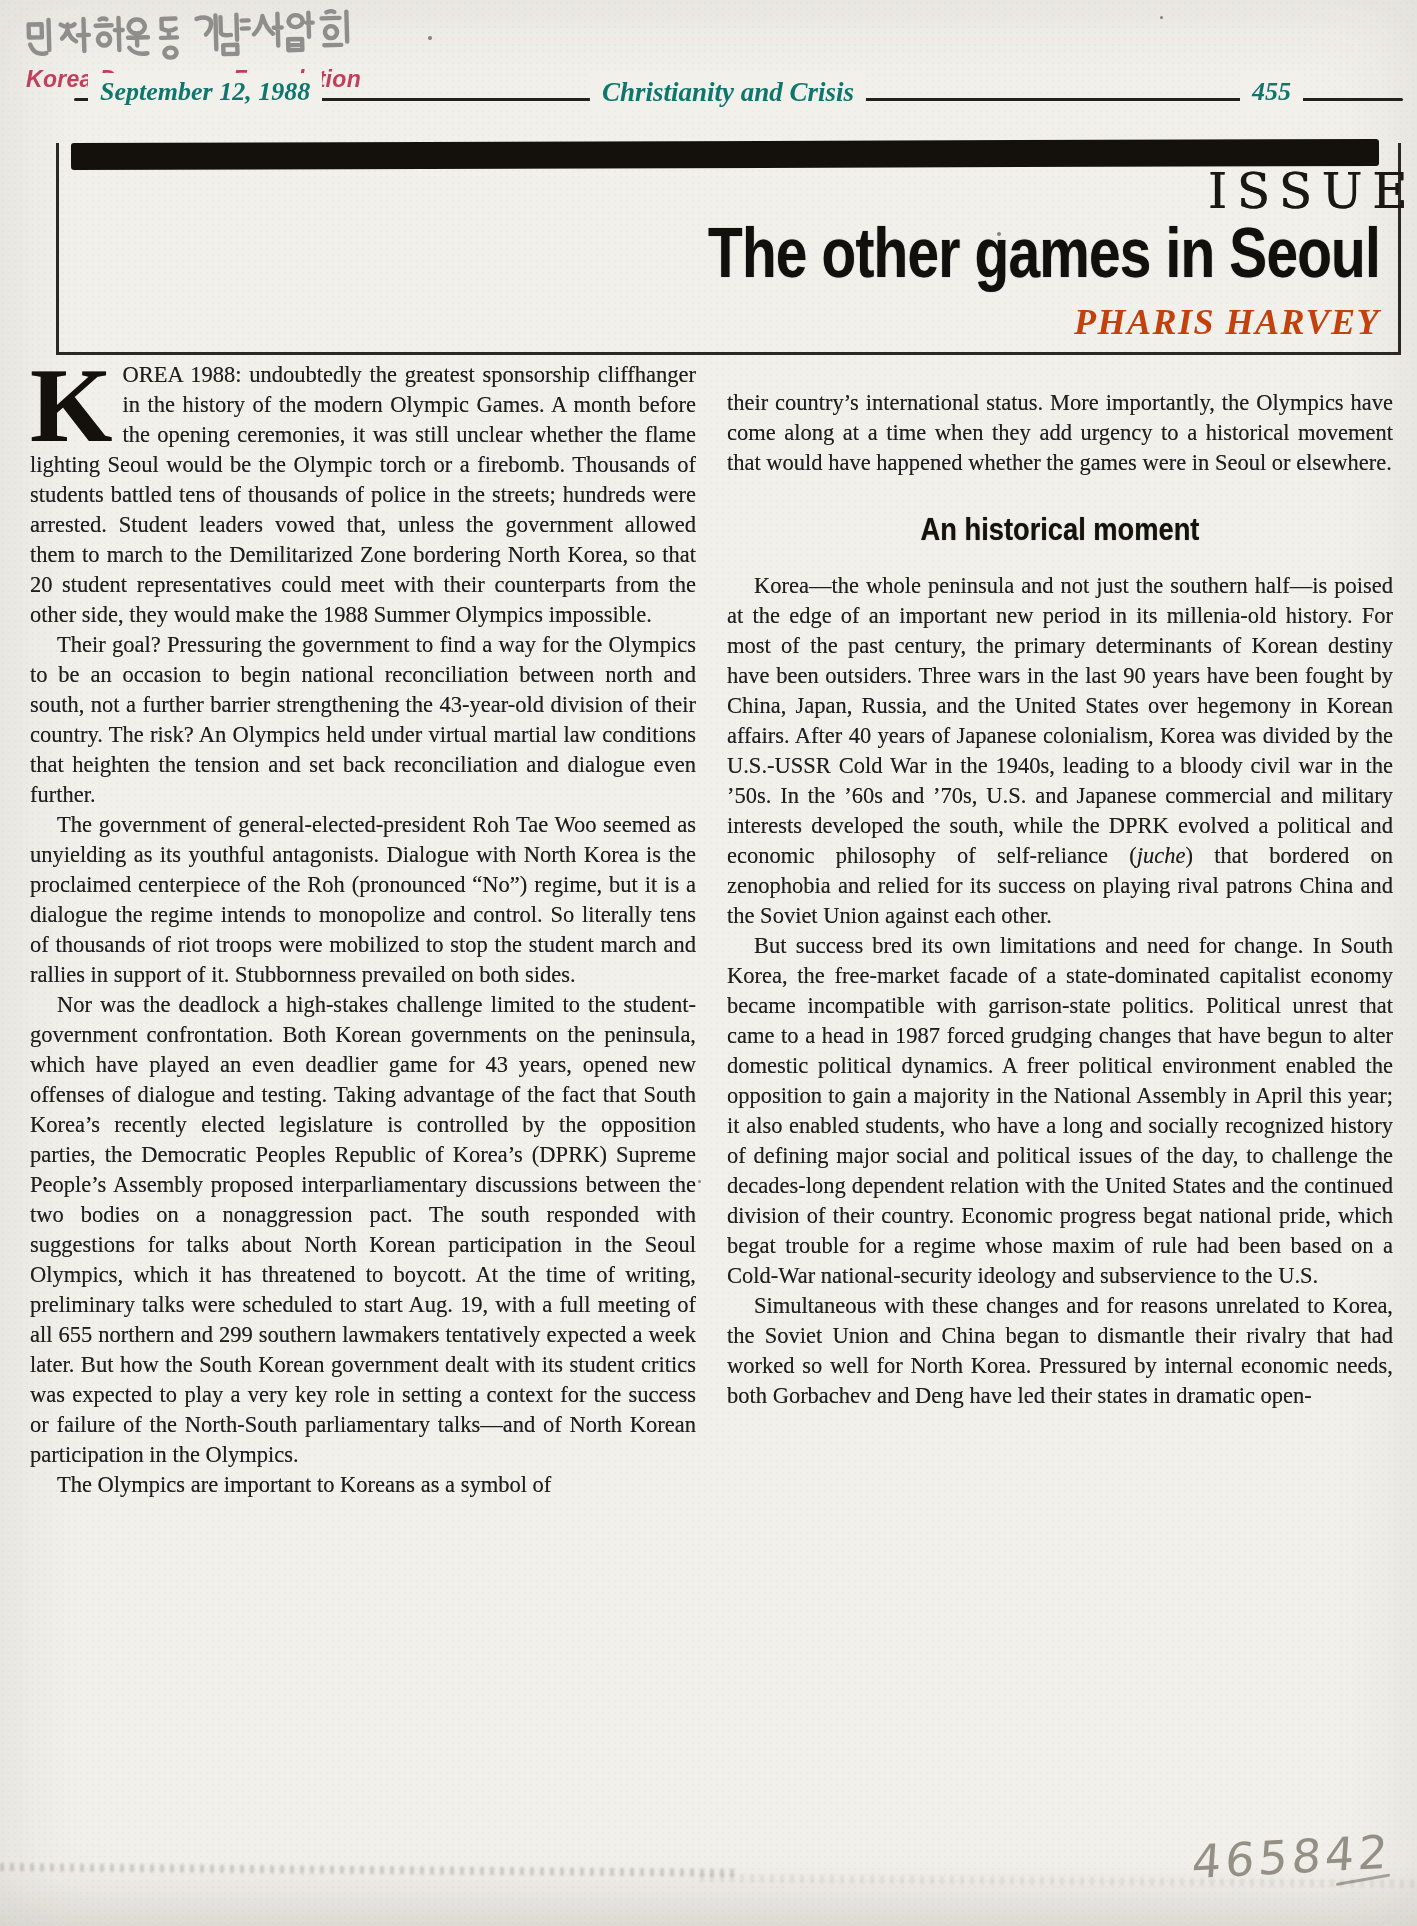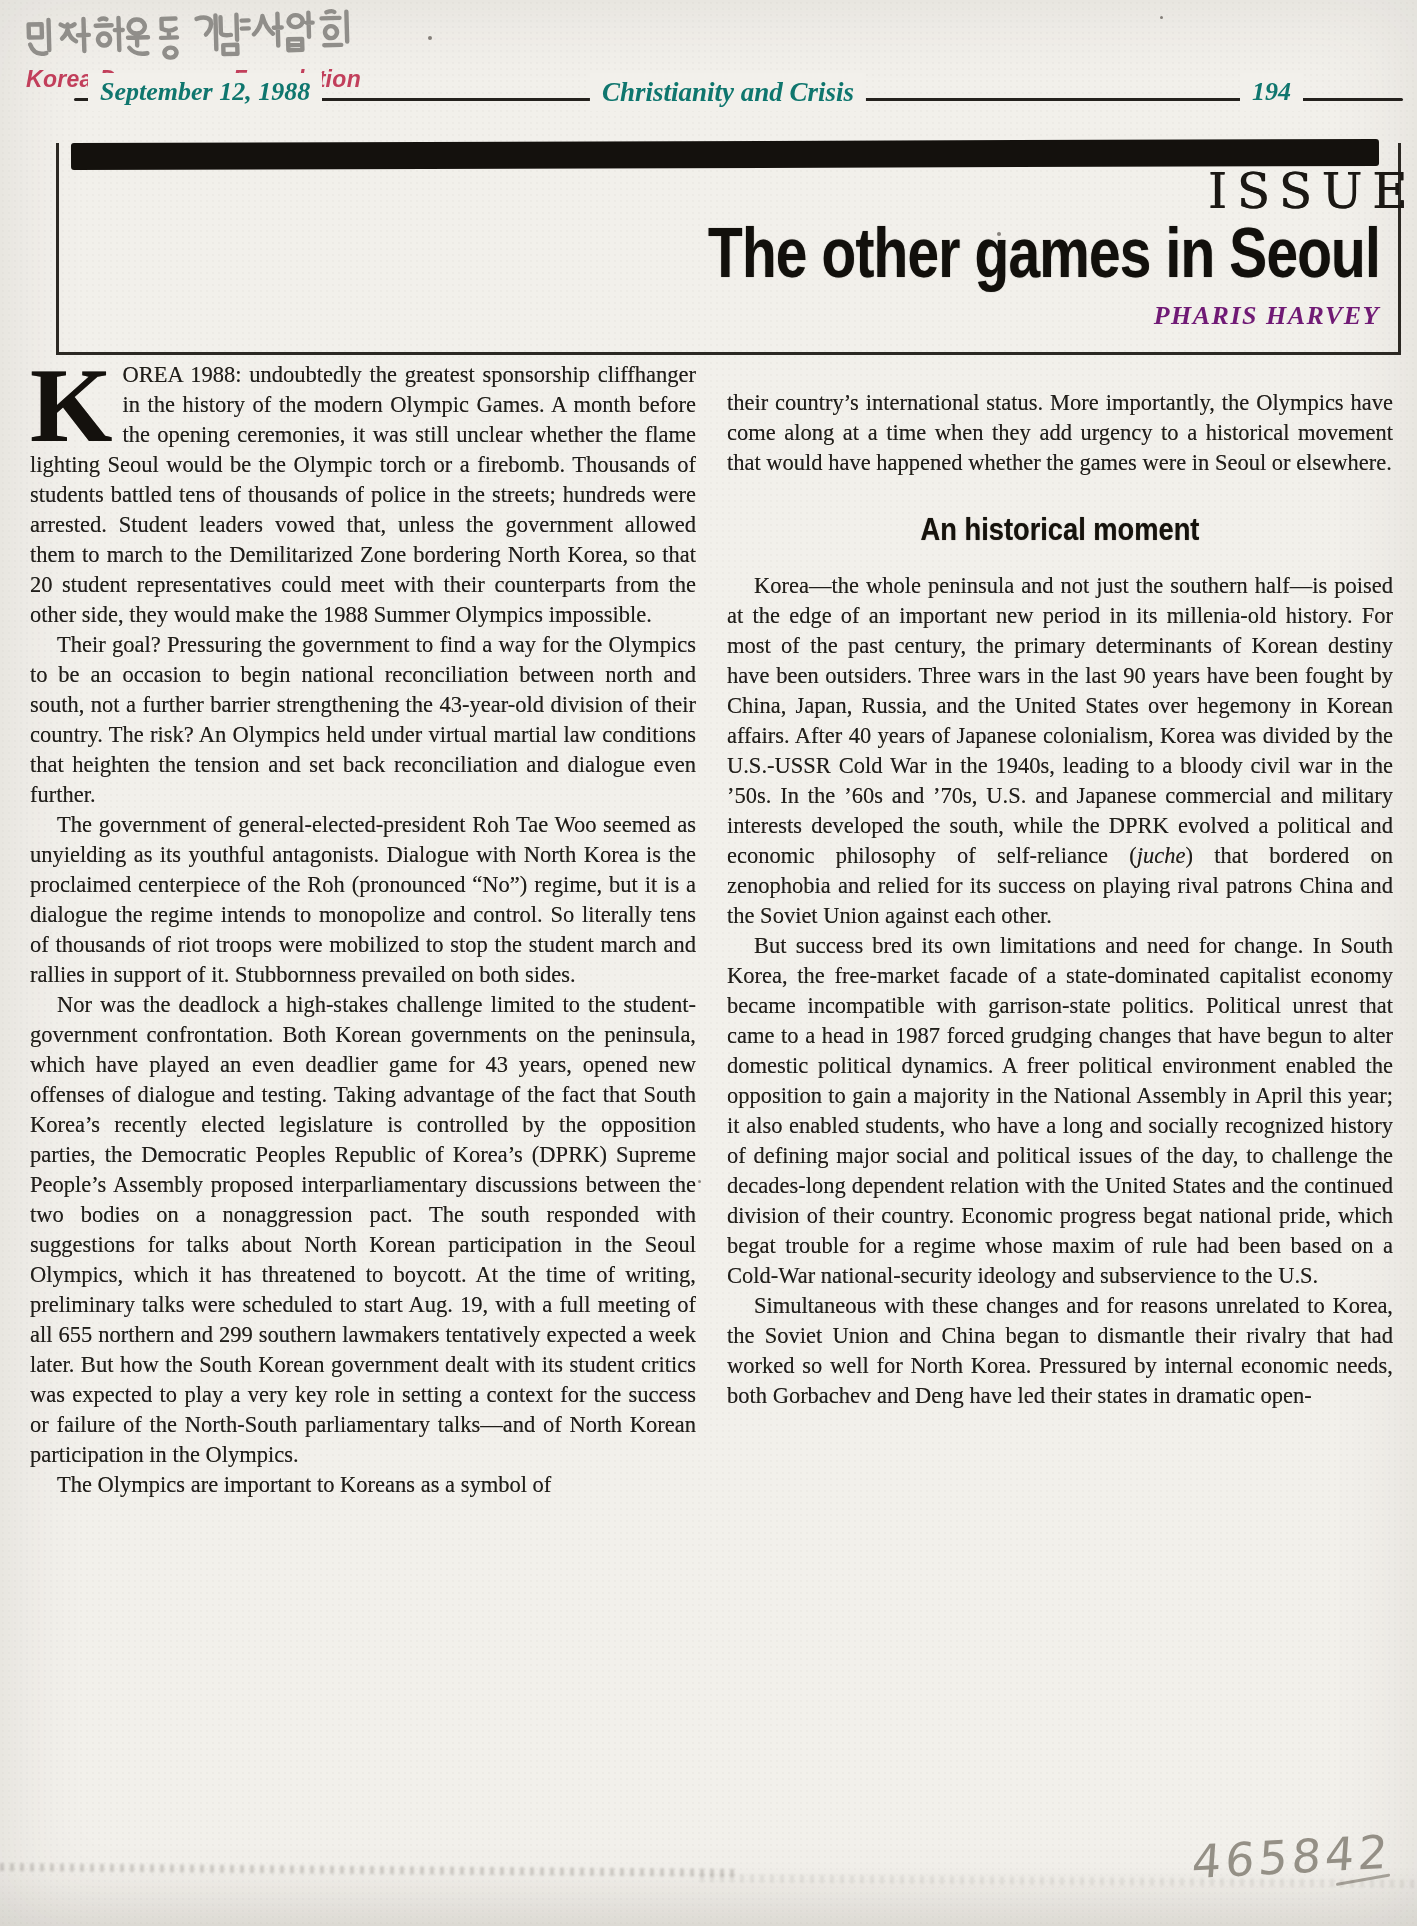--- a/index.html
+++ b/index.html
@@ -32,21 +32,21 @@
   .bar{position:absolute;left:12px;top:-2px;width:1308px;height:27px;background:#14110d;
         border-radius:3px;transform:rotate(-.18deg);}
   .kicker{position:absolute;right:-62px;top:24px;font-family:"DejaVu Serif",serif;
         font-size:48px;line-height:1;letter-spacing:10px;color:#1b1814;
         text-shadow:.7px 0 0 #1b1814;white-space:nowrap;}
   .title{position:absolute;right:18px;top:74px;margin:0;font-family:"Liberation Sans",sans-serif;
         font-weight:bold;font-size:71px;line-height:1;letter-spacing:-1px;color:#12100c;
         transform:scaleX(.80);transform-origin:100% 50%;white-space:nowrap;
         text-shadow:0 0 1px rgba(18,16,12,.65);}
   .byline{position:absolute;right:18px;top:158px;font-weight:bold;font-style:italic;
-        font-size:26px;letter-spacing:1.5px;color:#701a75;white-space:nowrap;}
+        font-size:36px;letter-spacing:1.5px;color:#c2410c;white-space:nowrap;}
 
   
   .col{position:absolute;width:666px;font-size:22.5px;line-height:30px;
         text-align:justify;color:#201e1a;text-shadow:0 0 .4px rgba(32,28,22,.55);}
   .col-left{left:30px;top:360px;}
   .col-right{left:727px;top:357px;margin-top:31px;}
   .col p{margin:0;}
   .col p.indent{text-indent:27px;}
   .drop-cap{float:left;font-weight:bold;font-size:106px;line-height:.78;
         padding:5px 10px 0 0;color:#14110d;}
@@ -85,21 +85,21 @@
         <path transform="translate(258,4)" d="M12,4 a7,6 0 1 0 .1,0 M25,2 v24 M29,12 h-6 M4,28 h14 v11 h-14 Z M4,34 h14"></path>
         <path transform="translate(293,4)" d="M8,2 q6,-2 8,0 M3,8 h18 M12,16 a6,6 0 1 0 .1,0 M28,2 v30 M5,35 h17"></path>
       </g>
     </svg>
     <div class="stamp-en">Korea Democracy Foundation</div>
   </div>
 
   <div class="mh-rule"></div>
   <span class="mh-label mh-date">September 12, 1988</span>
   <span class="mh-label mh-journal">Christianity and Crisis</span>
-  <span class="mh-label mh-page">194</span>
+  <span class="mh-label mh-page">455</span>
 
   <div class="title-box">
     <div class="bar"></div>
     <div class="kicker">ISSUES</div>
     <h1 class="title">The other games in Seoul</h1>
     <div class="byline">PHARIS HARVEY</div>
   </div>
 
   <div class="col col-left">
       <p><span class="drop-cap">K</span>OREA 1988: undoubtedly the greatest sponsorship cliffhanger in the history of the modern Olympic Games. A month before the opening ceremonies, it was still unclear whether the flame lighting Seoul would be the Olympic torch or a firebomb. Thousands of students battled tens of thousands of police in the streets; hundreds were arrested. Student leaders vowed that, unless the government allowed them to march to the Demilitarized Zone bordering North Korea, so that 20 student representatives could meet with their counterparts from the other side, they would make the 1988 Summer Olympics impossible.</p>

